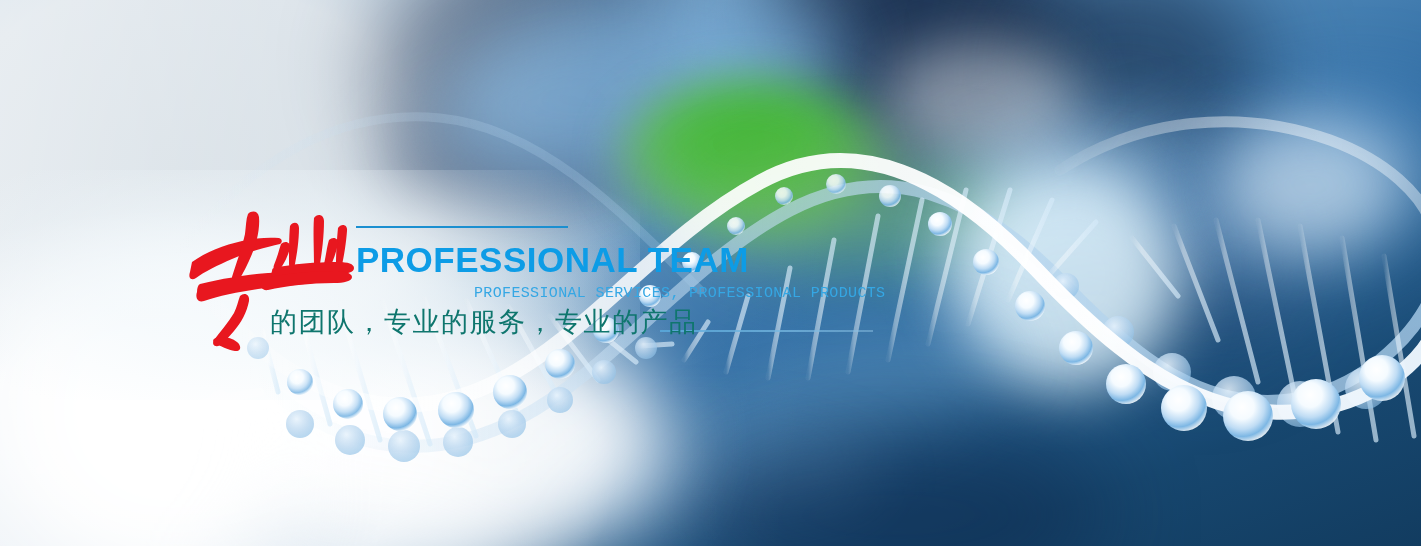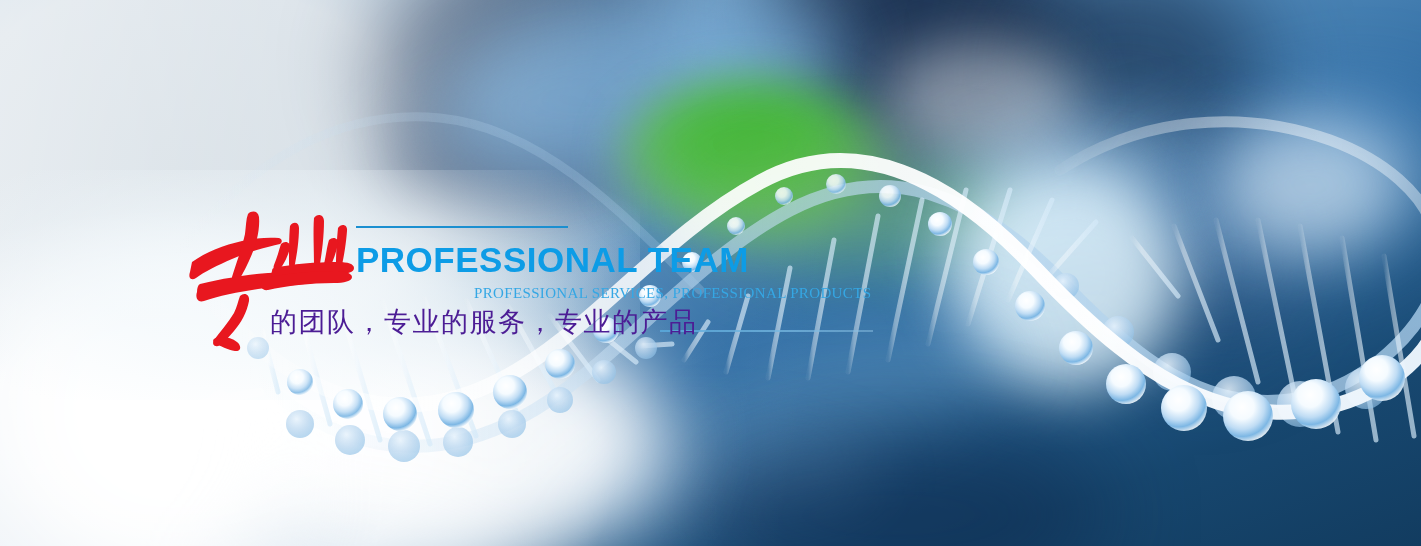--- a/index.html
+++ b/index.html
@@ -106,29 +106,29 @@
 
   .sub-en{
     position:absolute;
     left:474px; top:286px;
     font-size:15px;
     font-weight:normal;
     letter-spacing:.35px;
     color:#35a7e4;
     white-space:nowrap;
     line-height:1;
-    font-family:Liberation Serif, serif;
+    font-family:Liberation Mono, monospace;
   }
 
   .sub-cn{
     position:absolute;
     left:270px; top:306px;
     font-size:27px;
     letter-spacing:1.5px;
-    color:#4c1d95;
+    color:#0f766e;
     white-space:nowrap;
     line-height:1.2;
     font-family:"DejaVu Sans","Liberation Sans",sans-serif;
   }
 </style>
 </head>
 <body>
 
 <div class="banner">
 

